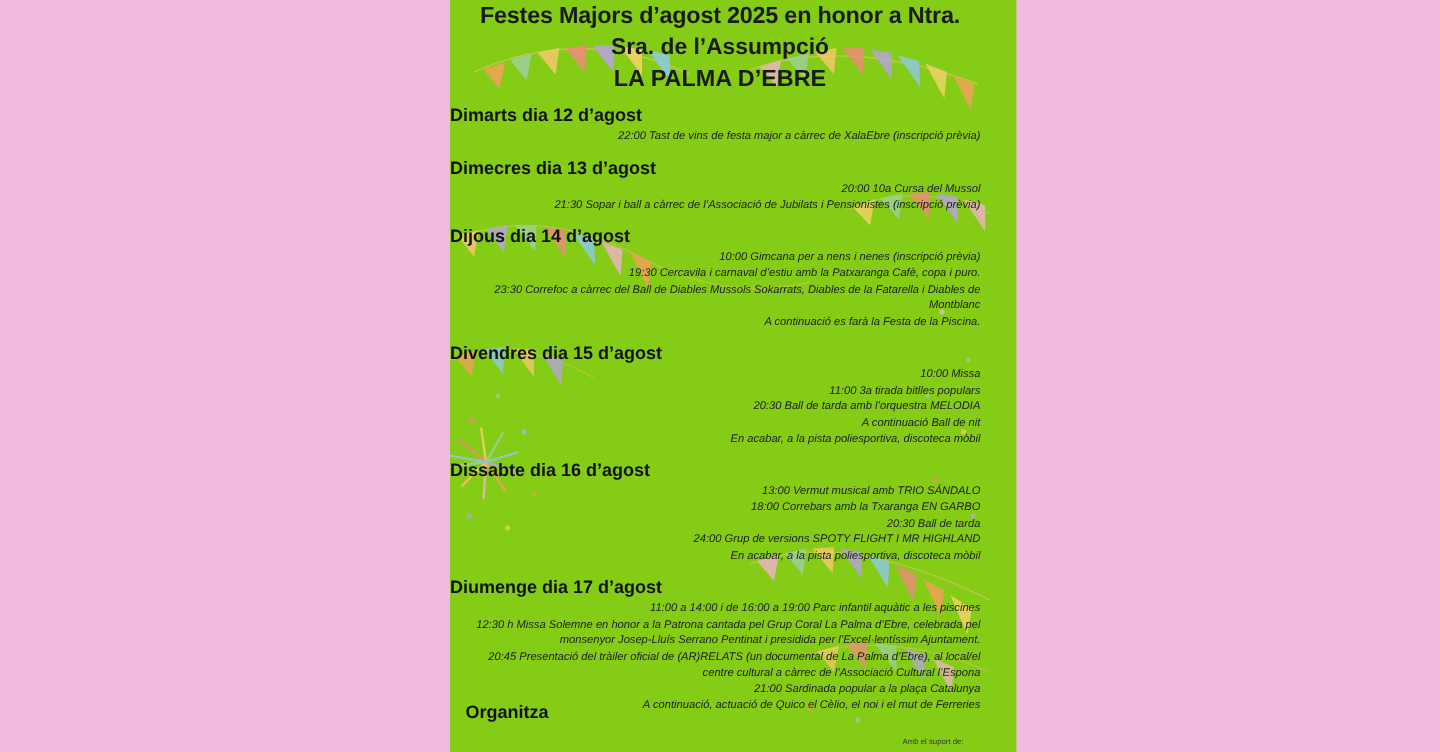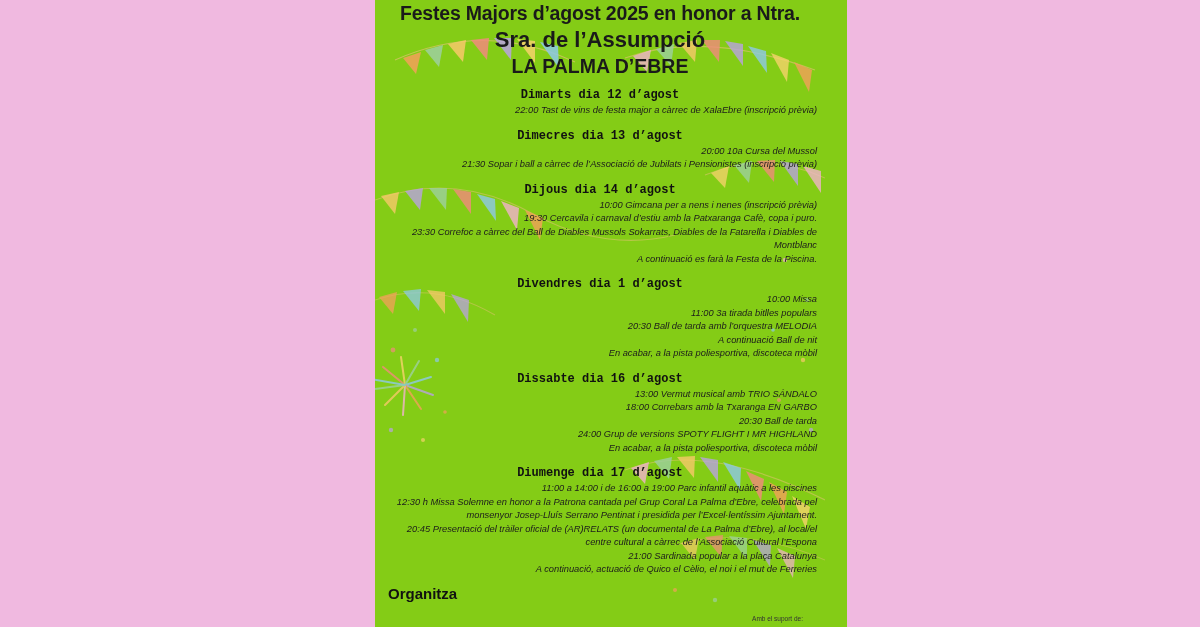--- a/index.html
+++ b/index.html
@@ -49,35 +49,33 @@
     font-weight: bold;
     color: #1a1a1a;
     padding: 0 14px;
   }
   .title .l1 {
     font-size: 19.5px;
     line-height: 27px;
     letter-spacing: -0.2px;
   }
   .title .l2 {
-    font-size: 22px;
+    font-size: 19px;
     line-height: 26px;
   }
   .title .l3 {
     font-size: 19.5px;
     line-height: 26px;
   }
   .day {
-    text-align: center;
     font-weight: bold;
-    font-size: 12px;
+    font-size: 15px;
     color: #111;
     margin-top: 11px;
     margin-bottom: 2px;
-    font-family: Liberation Mono, monospace;
   }
   .day.first { margin-top: 9px; }
   .ev {
     text-align: right;
     font-size: 9.3px;
     line-height: 13.5px;
     color: #1c1c1c;
     padding: 0 8px;
     font-style: italic;
   }
@@ -226,21 +224,21 @@
           <div class="day first">Dimarts dia 12 d’agost</div>
           <div class="ev">22:00  Tast de vins de festa major a càrrec de XalaEbre (inscripció prèvia)</div>
           <div class="day">Dimecres dia 13 d’agost</div>
           <div class="ev">20:00   10a Cursa del Mussol</div>
           <div class="ev">21:30 Sopar i ball a càrrec de l’Associació de Jubilats i Pensionistes (inscripció prèvia)</div>
           <div class="day">Dijous dia 14 d’agost</div>
           <div class="ev">10:00   Gimcana per a nens i nenes (inscripció prèvia)</div>
           <div class="ev">19:30 Cercavila i carnaval d’estiu amb la Patxaranga Cafè, copa i puro.</div>
           <div class="ev">23:30  Correfoc a càrrec del Ball de Diables Mussols Sokarrats, Diables de la Fatarella i Diables de Montblanc</div>
           <div class="ev">A continuació es farà la Festa de la Piscina.</div>
-          <div class="day">Divendres dia 1 d’agost</div>
+          <div class="day">Divendres dia 15 d’agost</div>
           <div class="ev">10:00 Missa</div>
           <div class="ev">11:00   3a tirada bitlles populars</div>
           <div class="ev">20:30  Ball de tarda amb l’orquestra MELODIA</div>
           <div class="ev">A continuació Ball de nit</div>
           <div class="ev">En acabar, a la pista poliesportiva, discoteca mòbil</div>
           <div class="day">Dissabte dia 16 d’agost</div>
           <div class="ev">13:00  Vermut musical amb TRIO SÁNDALO</div>
           <div class="ev">18:00   Correbars amb la Txaranga EN GARBO</div>
           <div class="ev">20:30 Ball de tarda</div>
           <div class="ev">24:00   Grup de versions SPOTY FLIGHT I MR HIGHLAND</div>

